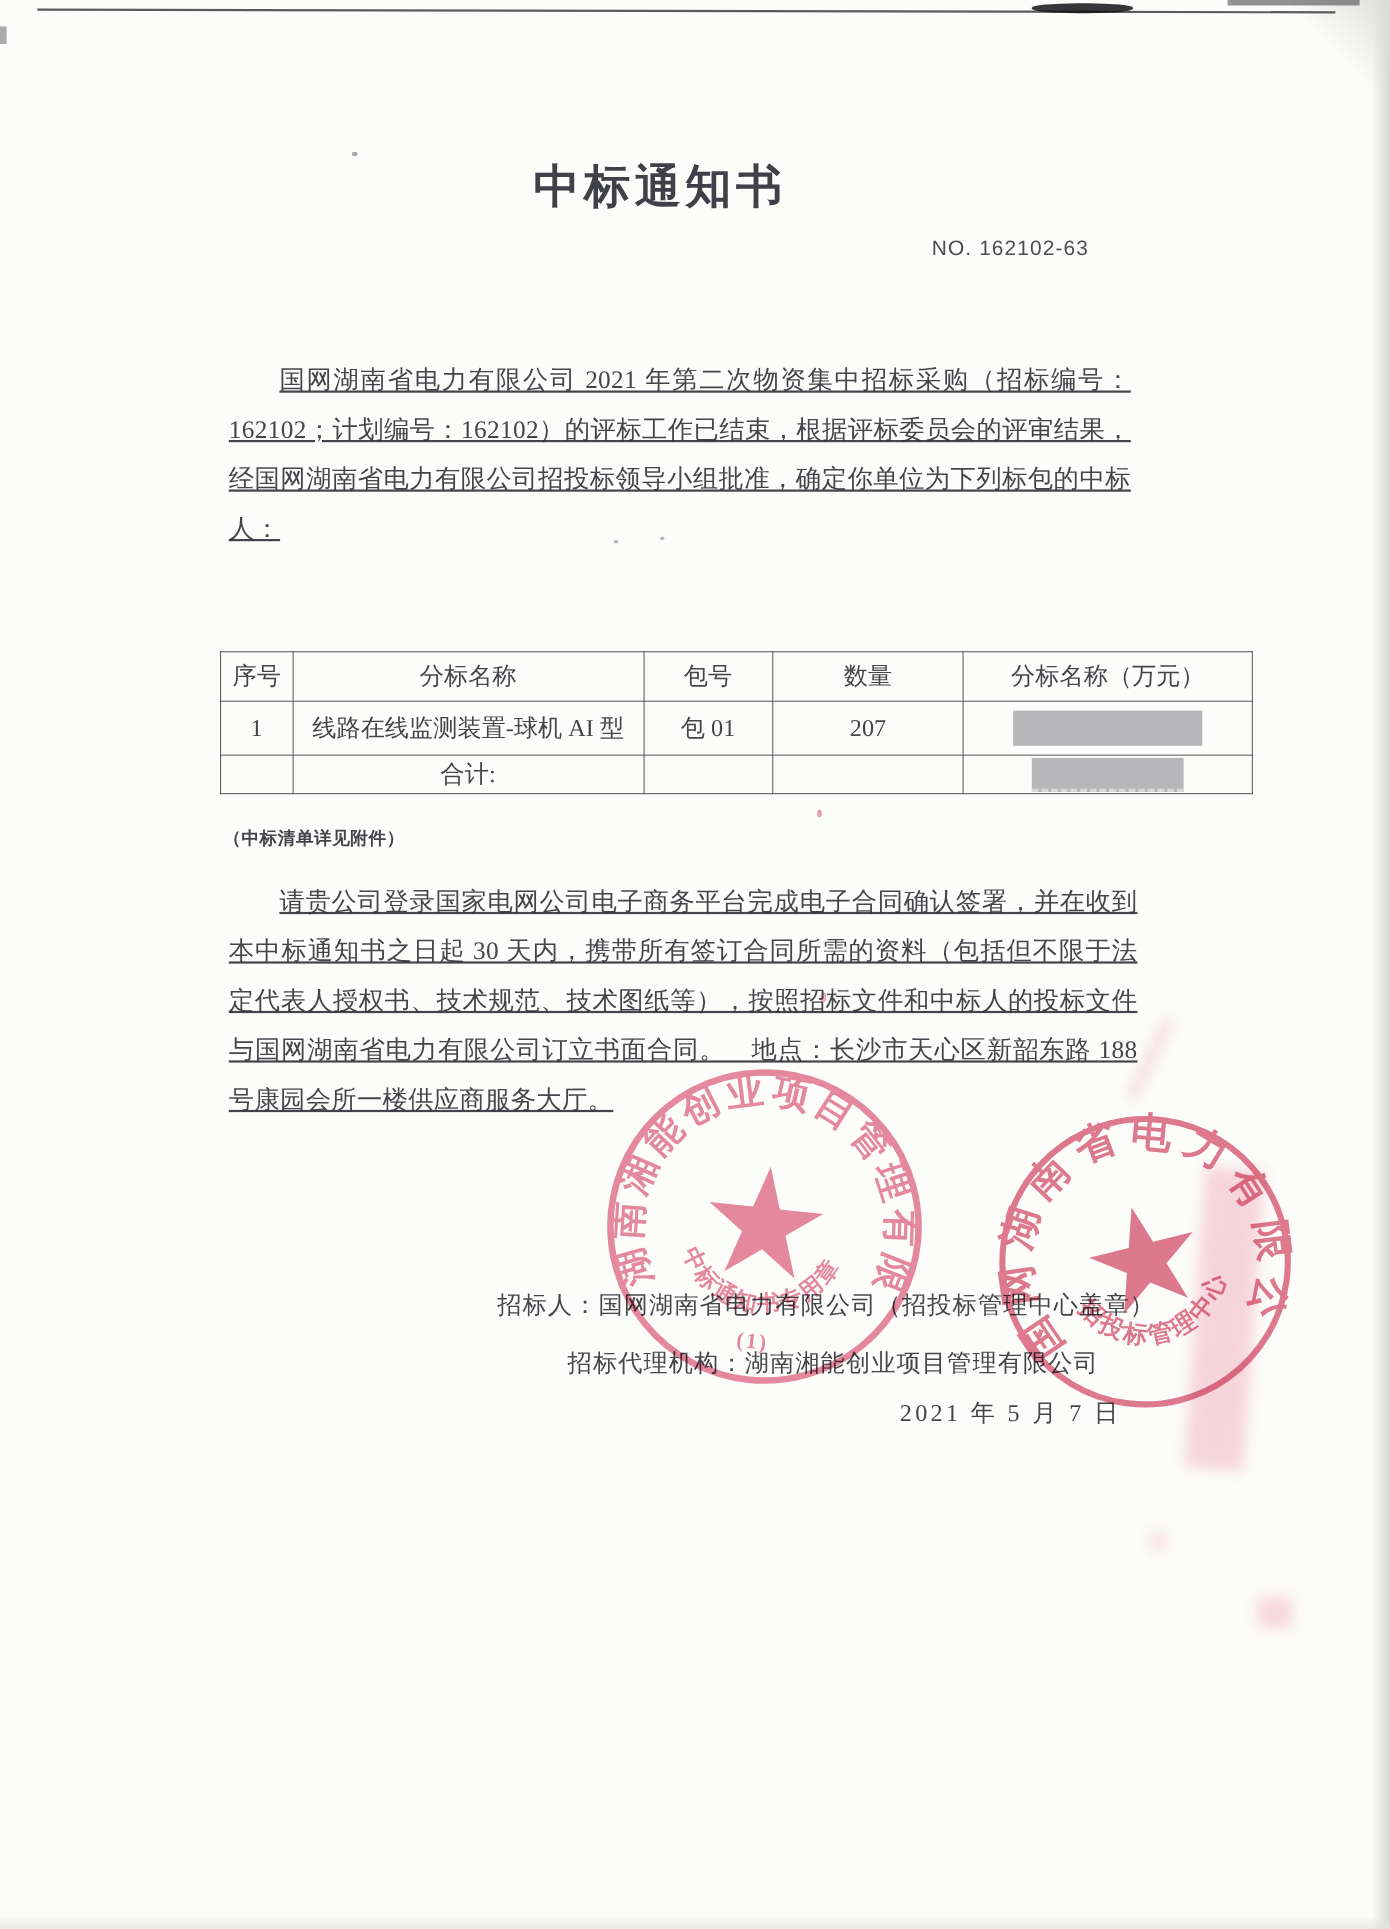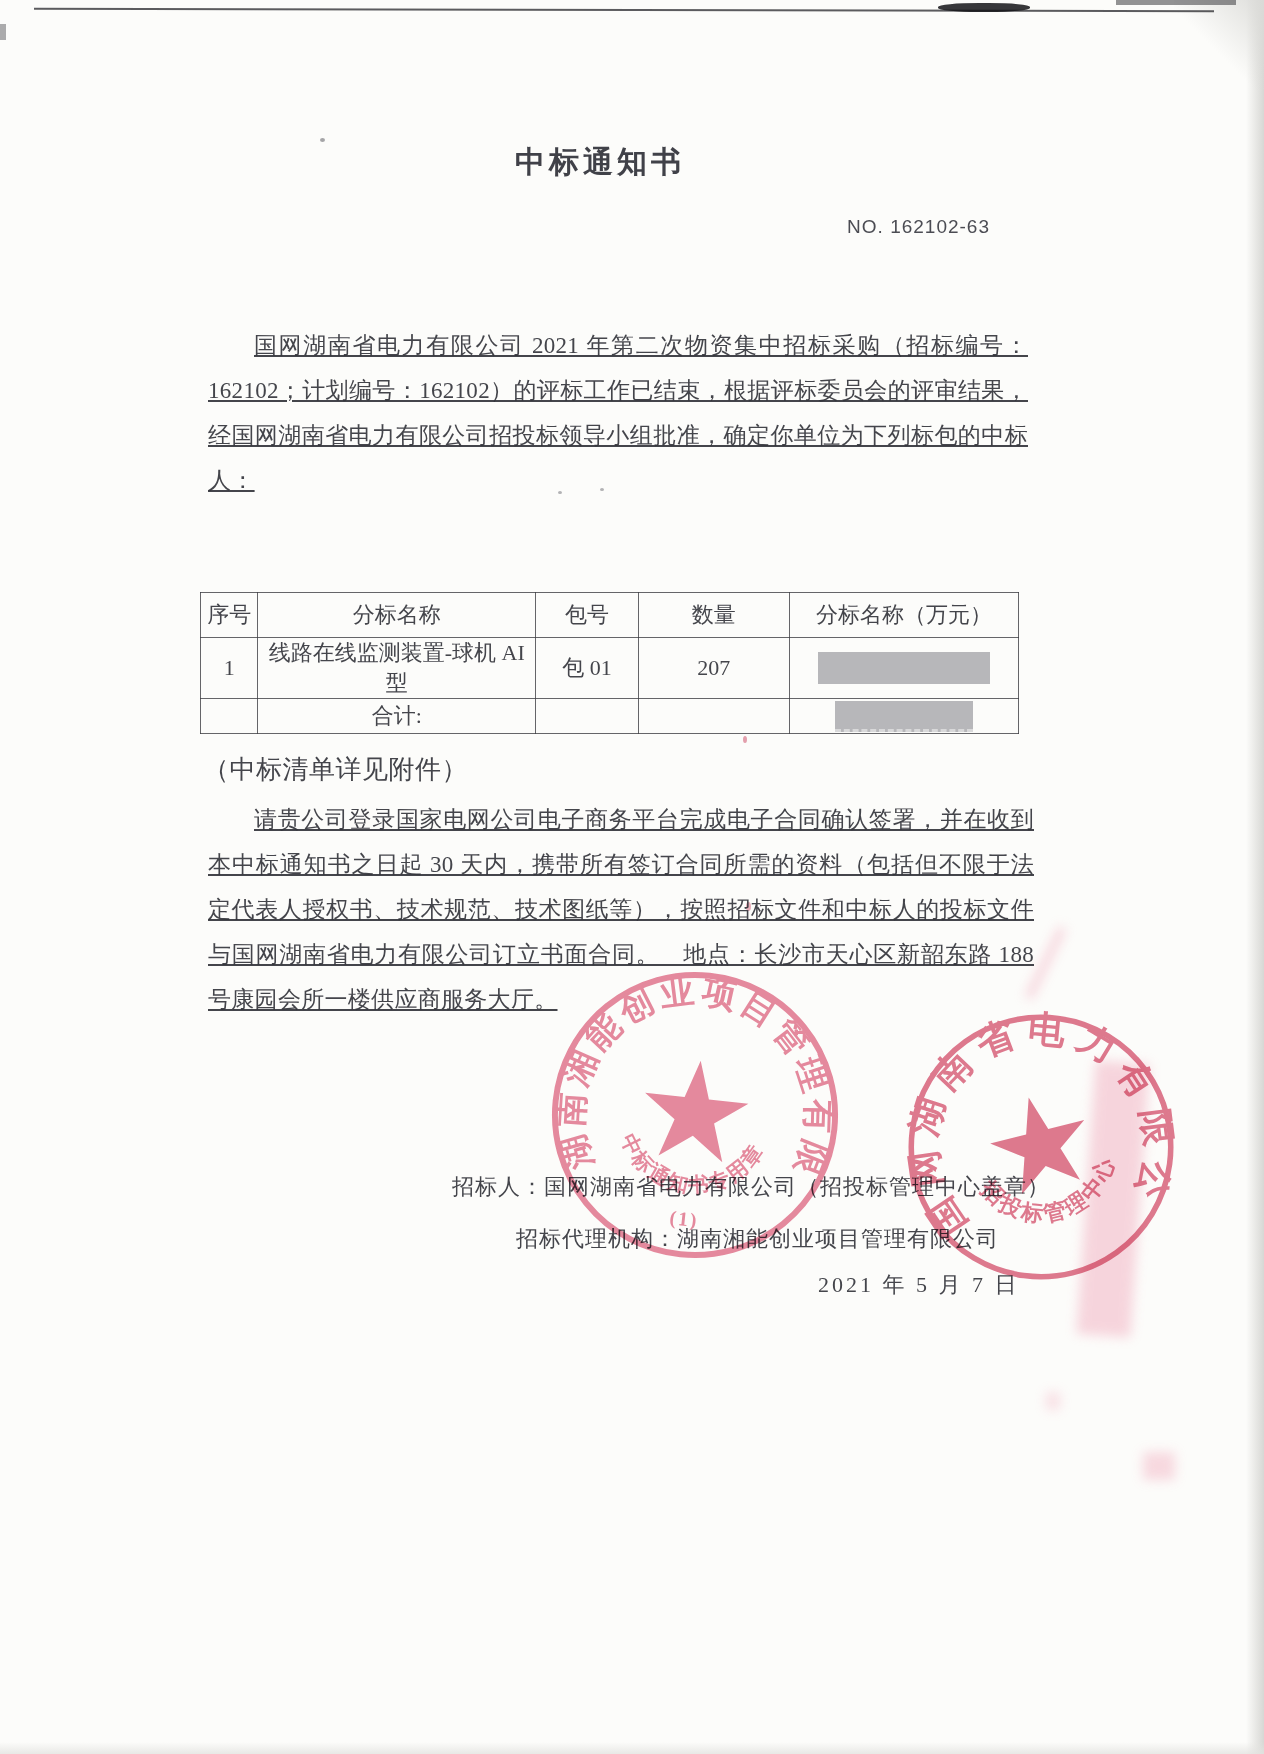--- a/index.html
+++ b/index.html
@@ -27,44 +27,44 @@
     background:#3a3a3e;opacity:.55;}
   .nick-left{position:absolute;top:24px;left:0;width:6px;height:16px;background:#5a5a5e;opacity:.5;}
   .speck{position:absolute;border-radius:50%;background:#6a6a70;}
   .speck.red{background:#d26078;}
   .smudge{position:absolute;background:#ef9fb4;filter:blur(6px);}
   
   .title{
     position:absolute;top:142px;left:200px;width:866px;margin:0;
     text-align:center;transform:translateX(-33px);
     font-family:"Liberation Sans","DejaVu Sans",sans-serif;
-    font-size:30px;font-weight:600;letter-spacing:4px;color:rgba(48,49,56,.92);
+    font-size:42px;font-weight:600;letter-spacing:4px;color:rgba(48,49,56,.92);
   }
   .doc-no{
     position:absolute;top:216px;right:274px;
     font-family:"Liberation Sans","DejaVu Sans",sans-serif;
     font-size:19px;letter-spacing:1px;color:rgba(55,56,64,.9);margin-left:40px;
   }
   .recipient{
     position:absolute;top:256px;left:200px;
     font-size:23px;font-weight:bold;letter-spacing:.5px;
     border-bottom:2px solid rgba(60,60,68,.85);padding-bottom:3px;
   }
   .para{
     position:absolute;left:208px;width:820px;margin:0;
     font-size:23px;line-height:45px;text-align:justify;text-indent:2em;
     letter-spacing:.3px;
     text-decoration:underline;
   }
   .para1{top:323px;}
   .para2{top:797px;width:826px;}
-  .note{position:absolute;top:752px;left:203px;font-size:26px;letter-spacing:.5px;}
+  .note{position:absolute;top:752px;left:203px;font-size:16px;letter-spacing:.5px;font-weight:bold;}
   
   .award-table{
-    position:absolute;top:592px;left:200px;width:819px;
+    position:absolute;top:592px;left:200px;width:939px;
     border-collapse:collapse;font-size:22px;
     color:rgba(52,53,60,.92);
   }
   .award-table th,.award-table td{
     border:1.5px solid rgba(62,62,68,.8);
     text-align:center;vertical-align:middle;
     font-weight:normal;padding:0 4px;
   }
   .award-table thead th{height:44px;}
   .award-table .row-data td{height:48px;}

